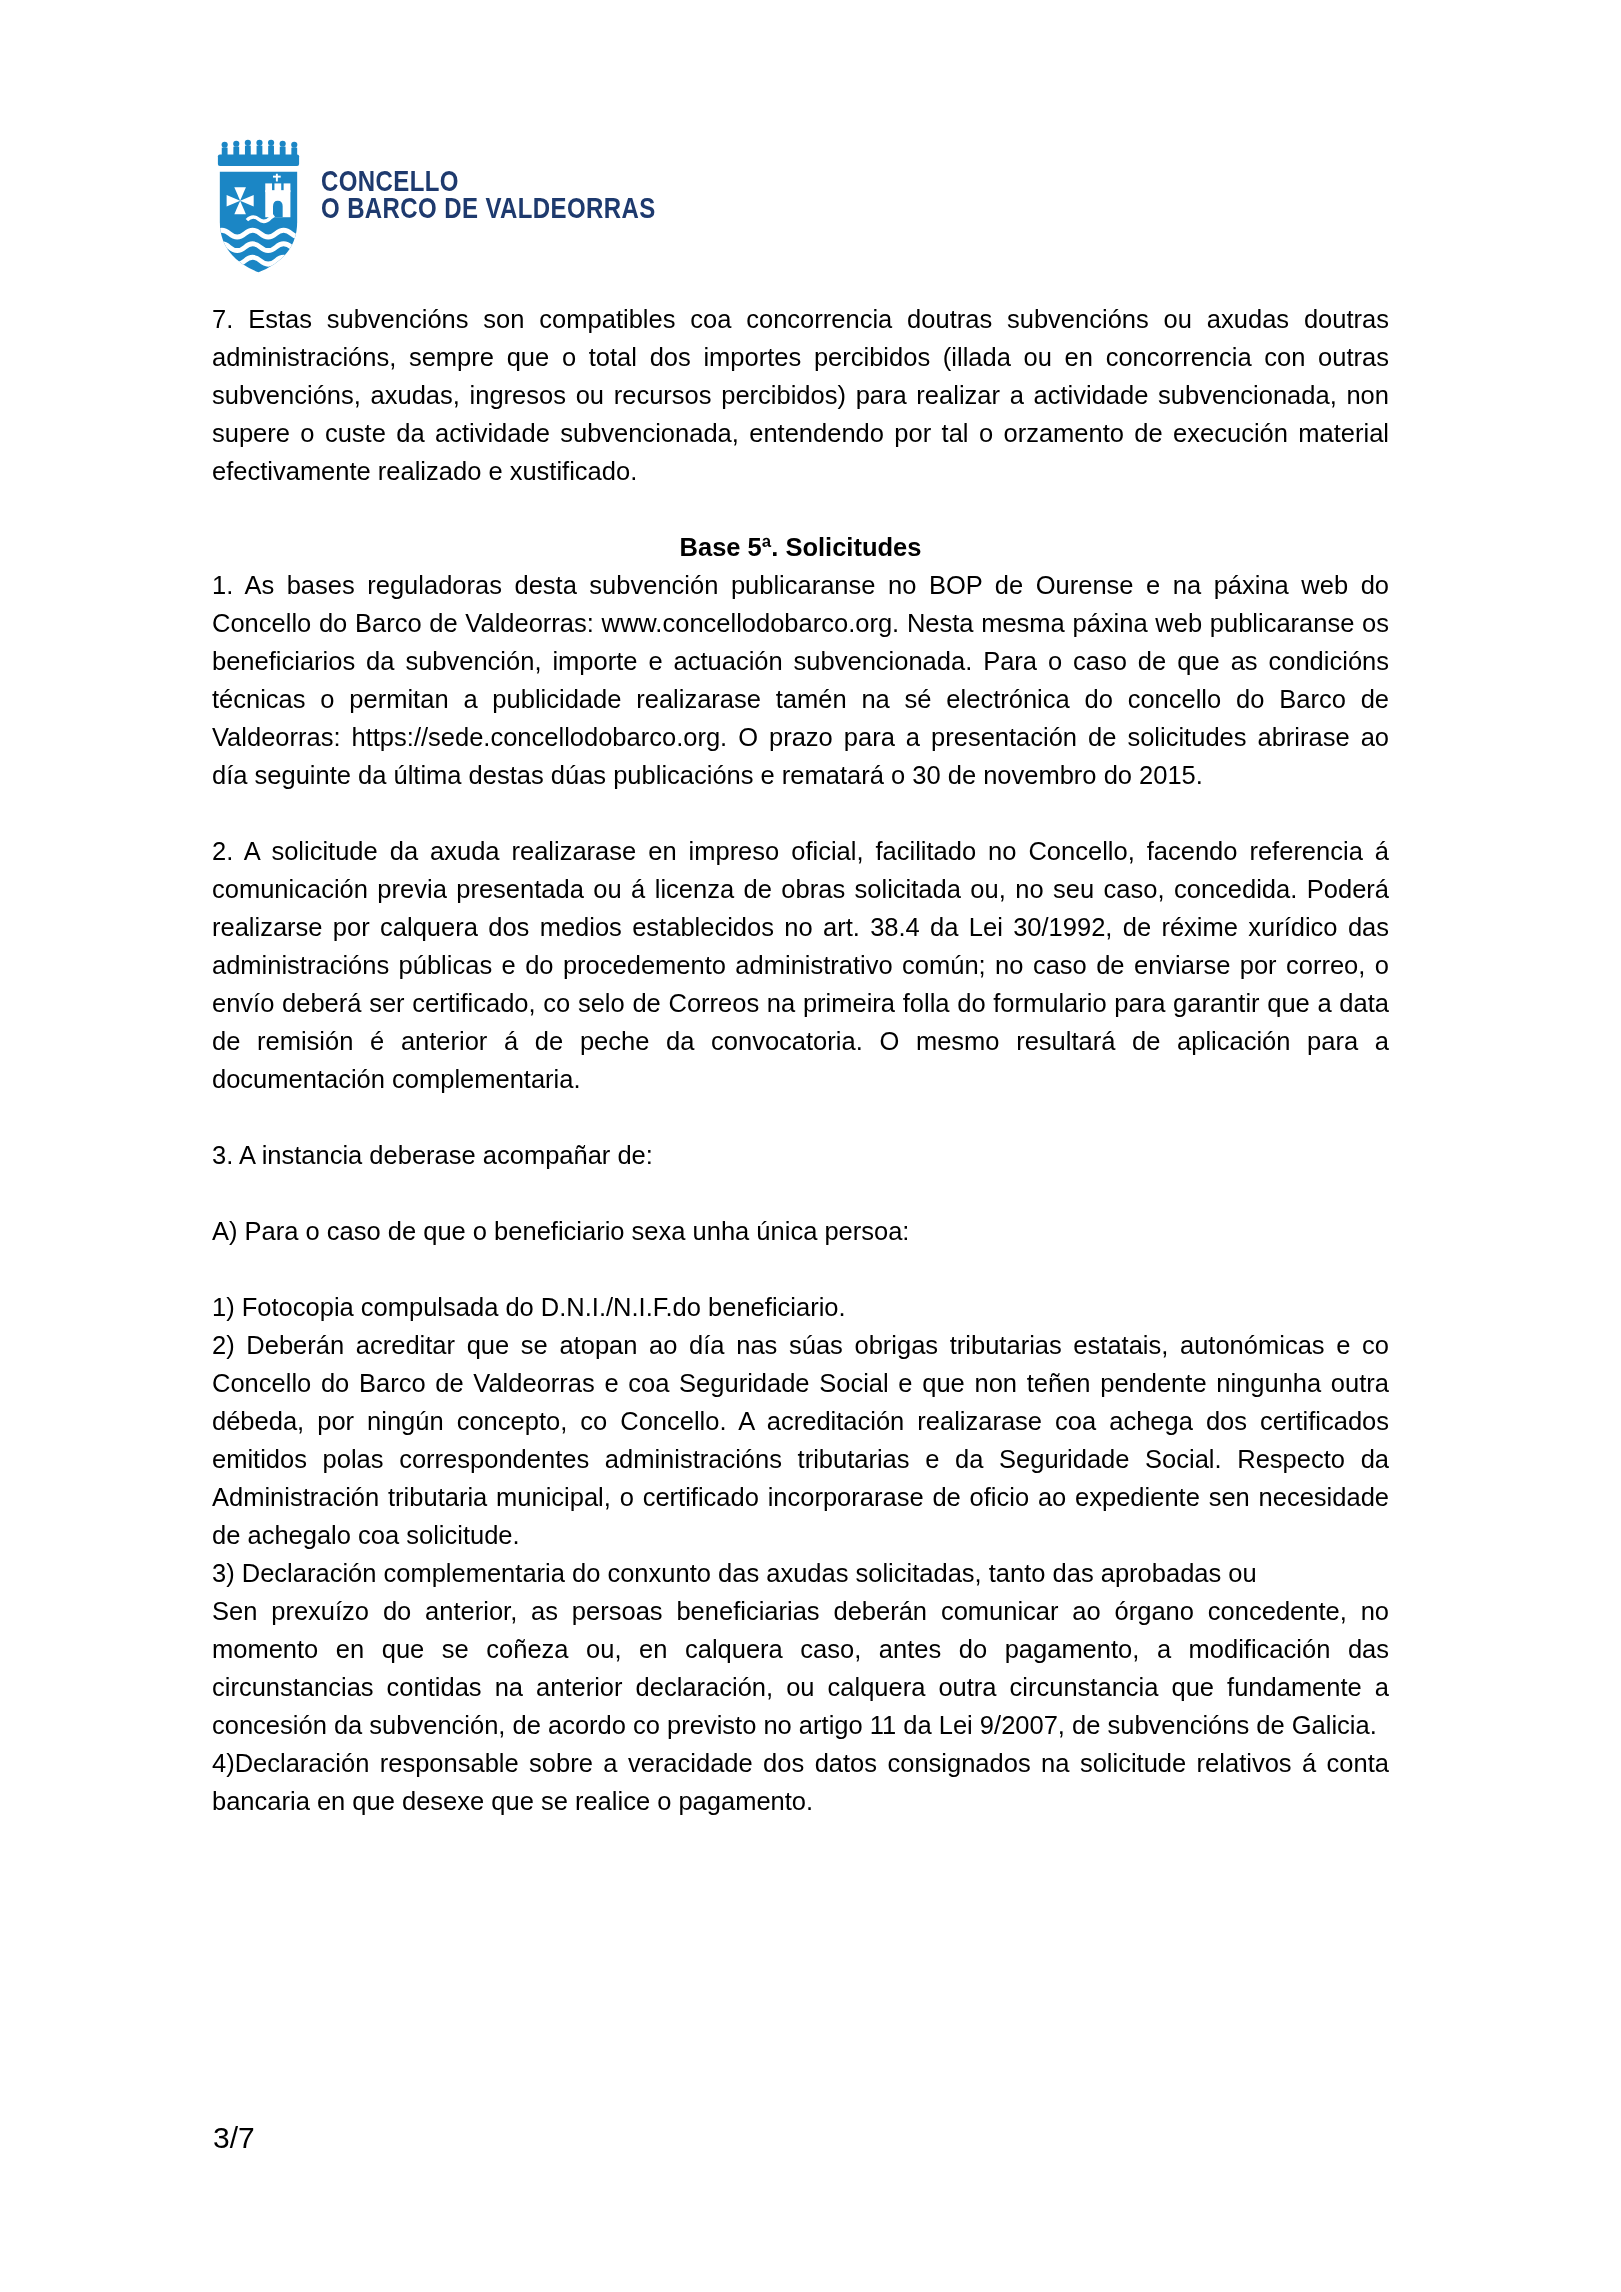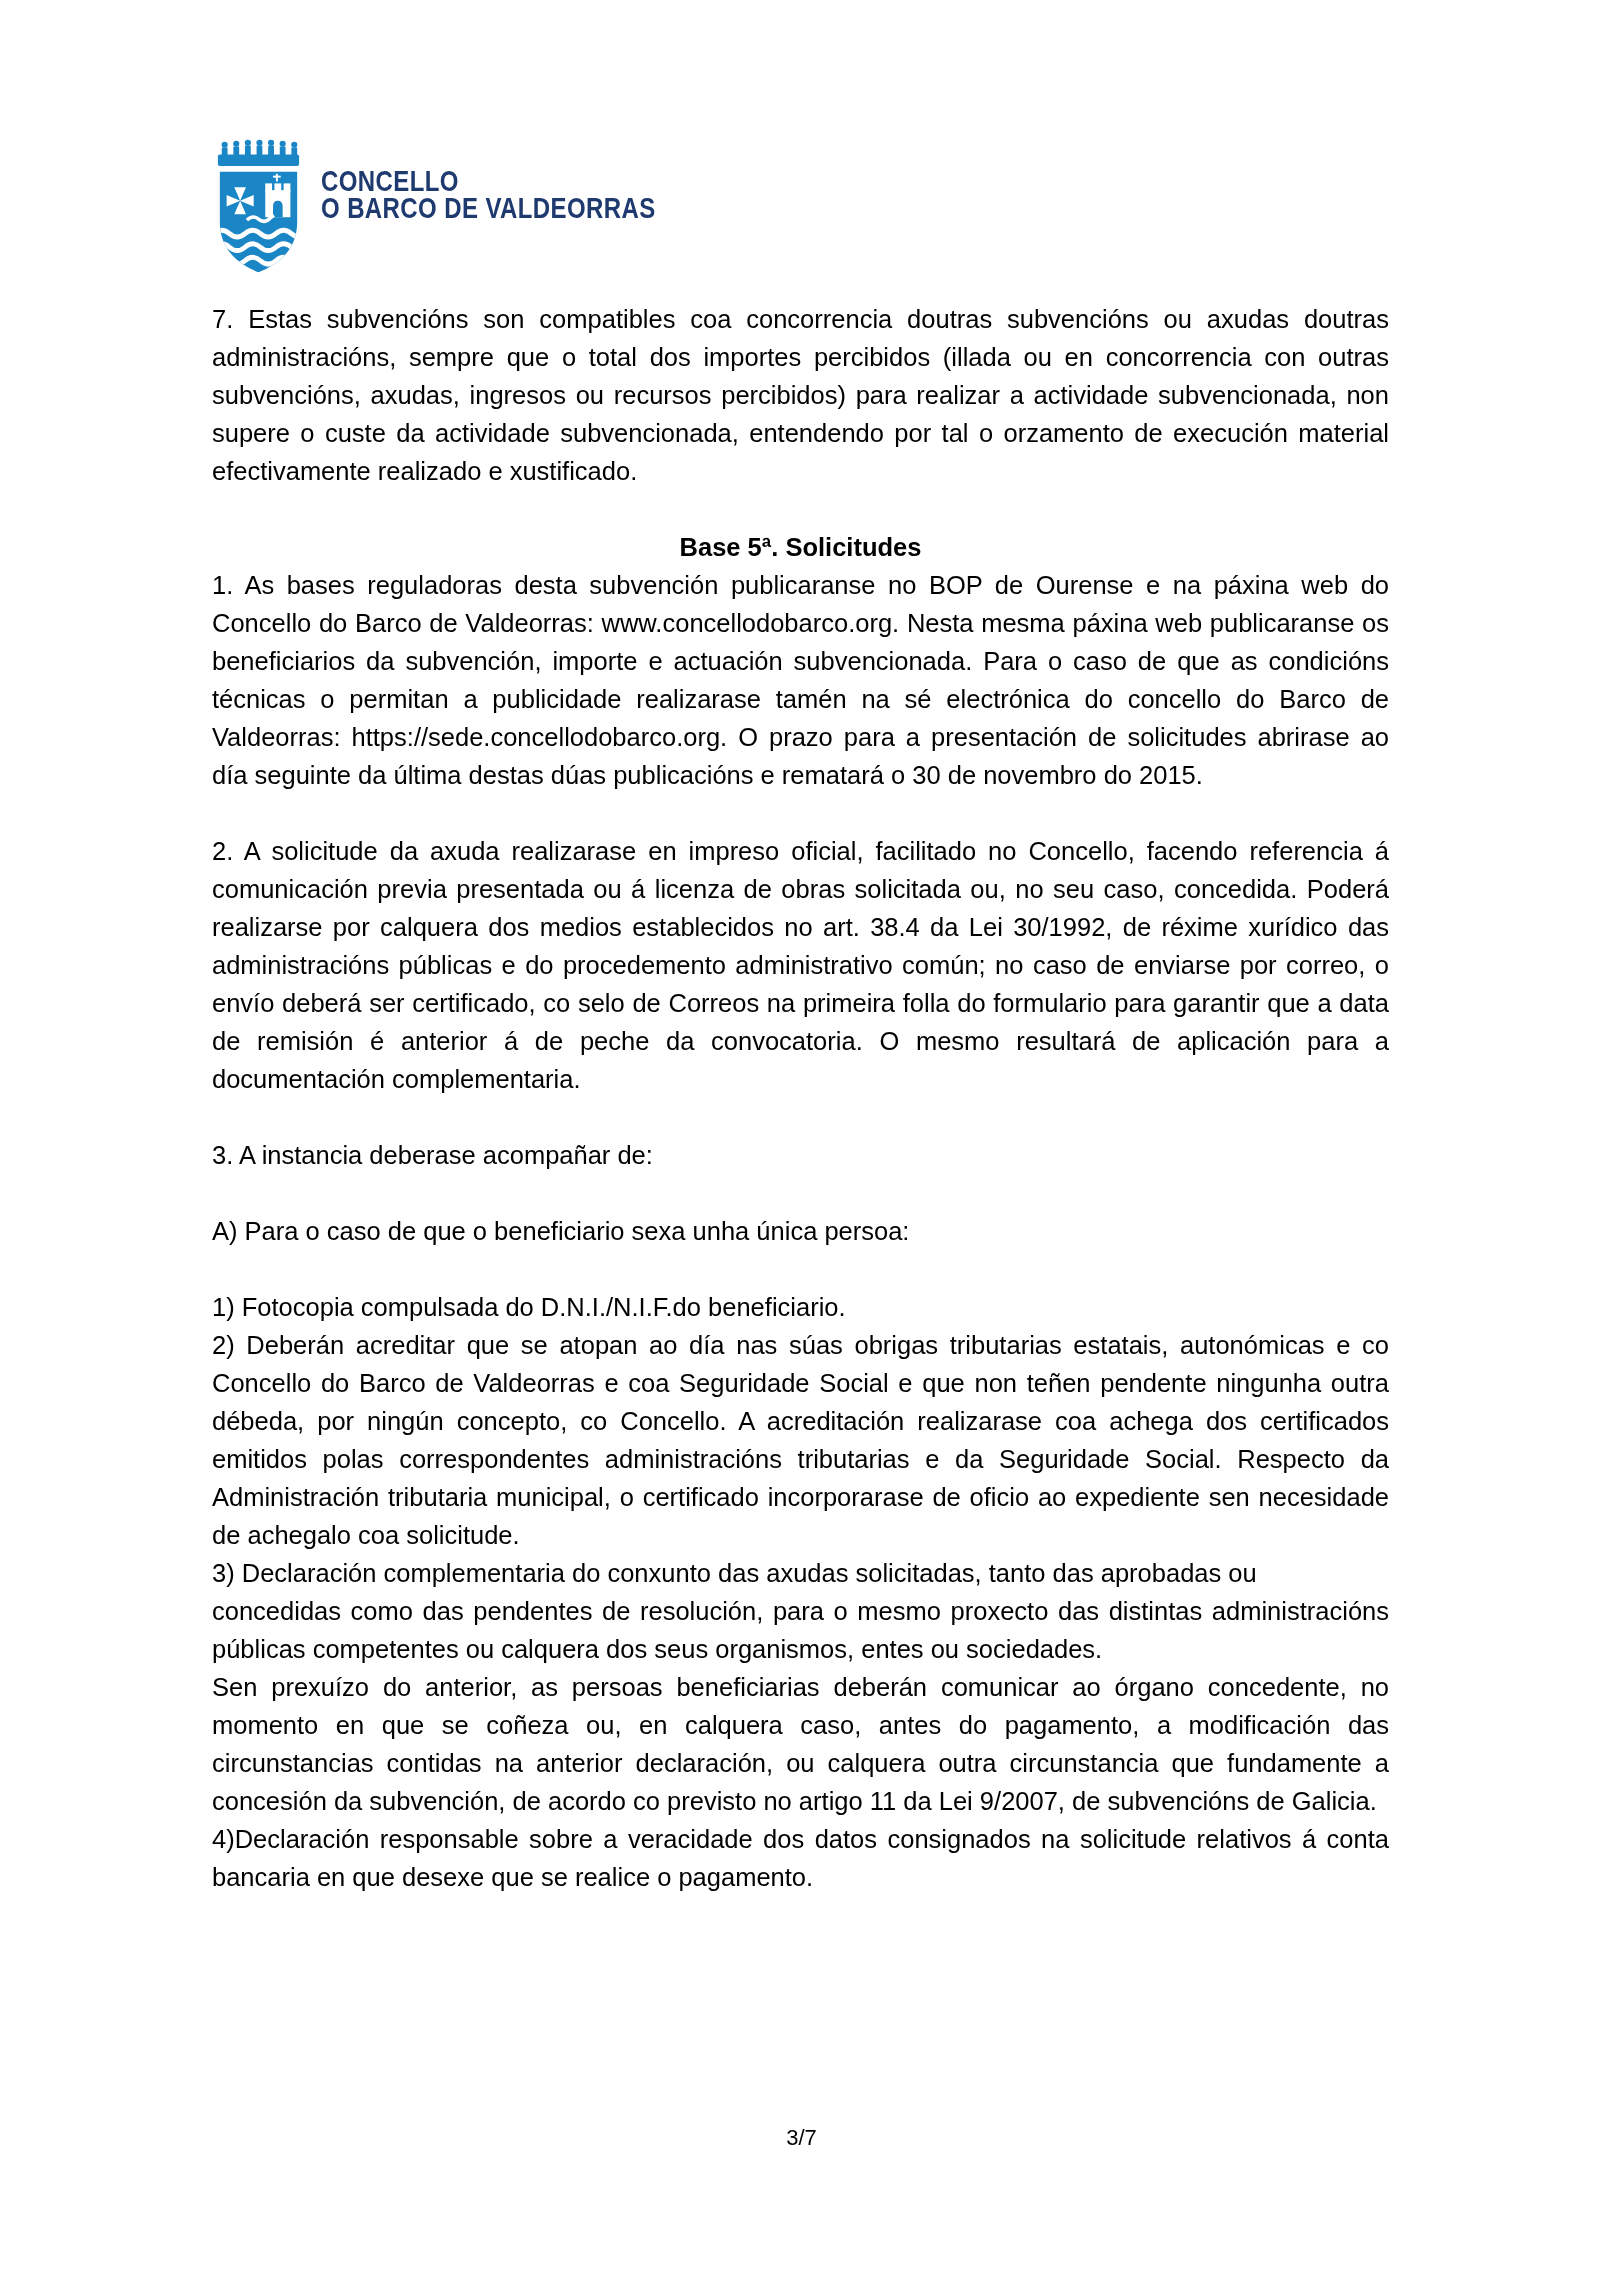--- a/index.html
+++ b/index.html
@@ -52,22 +52,22 @@
   }
   .doc-body p{margin:0;text-align:justify;}
   .doc-body p.blank{height:38px;}
   .doc-body p.heading{font-weight:bold;text-align:center;}
   
   .page-footer{
     position:absolute;
     left:213px;
     top:2119px;
     width:1177px;
-    text-align:center;
-    font-size:22px;
+    text-align:left;
+    font-size:30px;
     line-height:38px;
   }
 </style>
 </head>
 <body>
 
 <div class="page">
 
   <header class="logo-block">
     <svg class="crest" viewBox="0 0 96 150" aria-hidden="true">
@@ -137,21 +137,20 @@
     <p class="blank"></p>
     <p>2. A solicitude da axuda realizarase en impreso oficial, facilitado no Concello, facendo referencia á comunicación previa presentada ou á licenza de obras solicitada ou, no seu caso, concedida. Poderá realizarse por calquera dos medios establecidos no art. 38.4 da Lei 30/1992, de réxime xurídico das administracións públicas e do procedemento administrativo común; no caso de enviarse por correo, o envío deberá ser certificado, co selo de Correos na primeira folla do formulario para garantir que a data de remisión é anterior á de peche da convocatoria. O mesmo resultará de aplicación para a documentación complementaria.</p>
     <p class="blank"></p>
     <p>3. A instancia deberase acompañar de:</p>
     <p class="blank"></p>
     <p>A) Para o caso de que o beneficiario sexa unha única persoa:</p>
     <p class="blank"></p>
     <p>1) Fotocopia compulsada do D.N.I./N.I.F.do beneficiario.</p>
     <p>2) Deberán acreditar que se atopan ao día nas súas obrigas tributarias estatais, autonómicas e co Concello do Barco de Valdeorras e coa Seguridade Social e que non teñen pendente ningunha outra débeda, por ningún concepto, co Concello. A acreditación realizarase coa achega dos certificados emitidos polas correspondentes administracións tributarias e da Seguridade Social. Respecto da Administración tributaria municipal, o certificado incorporarase de oficio ao expediente sen necesidade de achegalo coa solicitude.</p>
     <p>3) Declaración complementaria do conxunto das axudas solicitadas, tanto das aprobadas ou</p>
-    <p>concedidas como das pendentes de resolución, para o mesmo proxecto das distintas administracións públicas competentes ou calquera dos seus organismos, entes ou sociedades.</p>
     <p>Sen prexuízo do anterior, as persoas beneficiarias deberán comunicar ao órgano concedente, no momento en que se coñeza ou, en calquera caso, antes do pagamento, a modificación das circunstancias contidas na anterior declaración, ou calquera outra circunstancia que fundamente a concesión da subvención, de acordo co previsto no artigo 11 da Lei 9/2007, de subvencións de Galicia.</p>
     <p>4)Declaración responsable sobre a veracidade dos datos consignados na solicitude relativos á conta bancaria en que desexe que se realice o pagamento.</p>
   </main>
 
   <footer class="page-footer">
     <span>3/7</span>
   </footer>
 
 </div>
 

